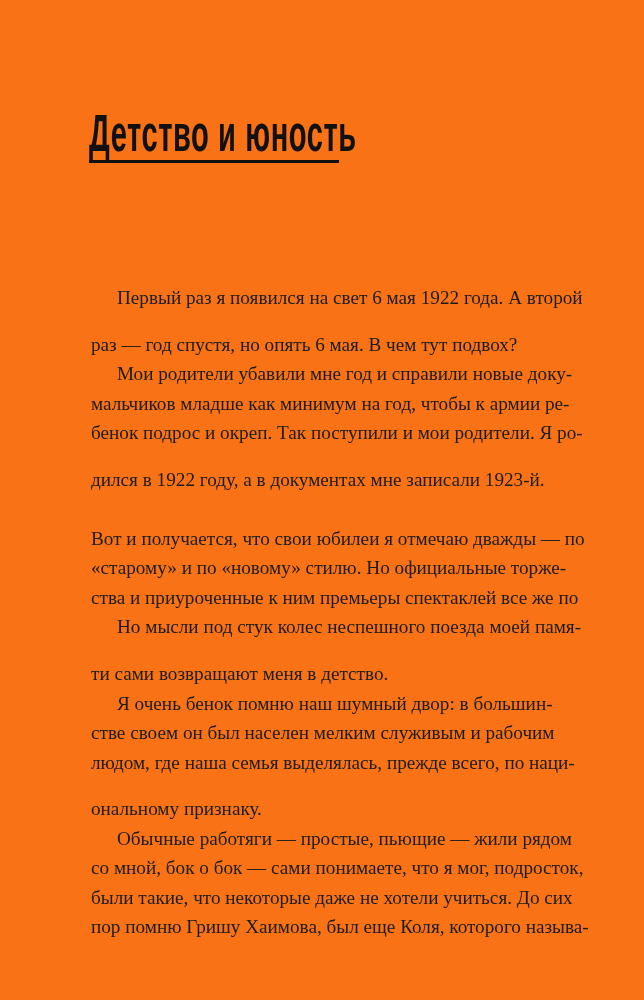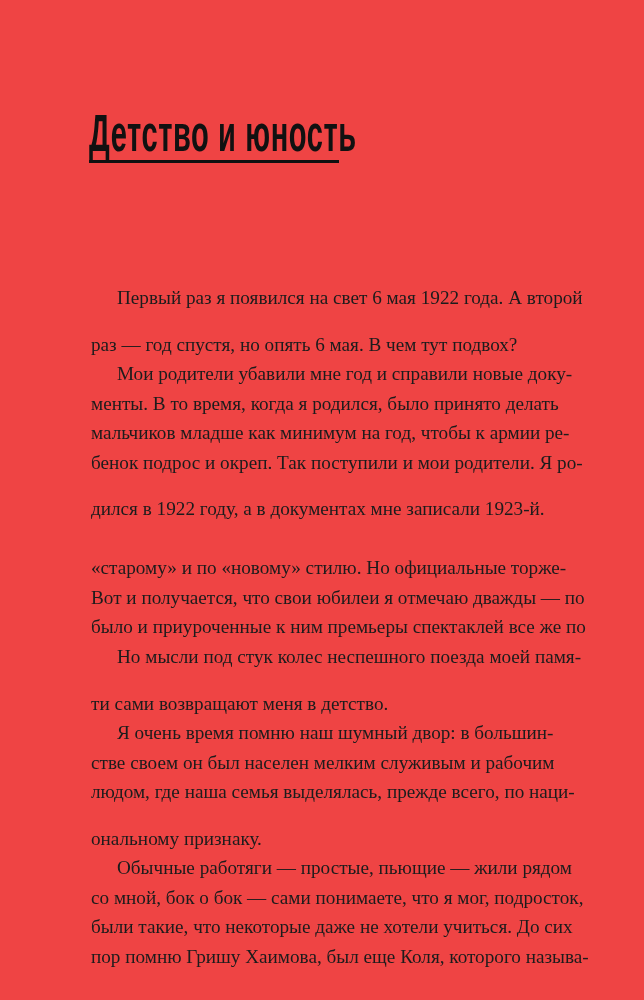--- a/index.html
+++ b/index.html
@@ -11,21 +11,21 @@
       width: 644px;
       height: 1000px;
       position: relative;
       overflow: hidden;
       color: #1a1a1a;
     }
     .page {
       position: absolute;
       left: 0; top: 0;
       width: 644px; height: 1000px;
-      background: #ef4444;
+      background: #f97316;
     }
     .chapter-title-wrap {
       position: absolute;
       left: 89px;
       top: 104px;
       width: 252px;
       height: 64px;
     }
     .chapter-title {
       position: absolute;
@@ -91,41 +91,40 @@
 
   <div class="body-text">
 
     <div>
       <span class="line indent">Первый раз я появился на свет 6 мая 1922 года. А второй</span>
       <span class="line last">раз — год спустя, но опять 6 мая. В чем тут подвох?</span>
     </div>
 
     <div>
       <span class="line indent">Мои родители убавили мне год и справили новые доку-</span>
-      <span class="line">менты. В то время, когда я родился, было принято делать</span>
       <span class="line">мальчиков младше как минимум на год, чтобы к армии ре-</span>
       <span class="line">бенок подрос и окреп. Так поступили и мои родители. Я ро-</span>
       <span class="line last">дился в 1922 году, а в документах мне записали 1923-й.</span>
     </div>
 
     <span class="gap"></span>
 
     <div>
+      <span class="line">Вот и получается, что свои юбилеи я отмечаю дважды — по</span>
       <span class="line">«старому» и по «новому» стилю. Но официальные торже-</span>
-      <span class="line">Вот и получается, что свои юбилеи я отмечаю дважды — по</span>
-      <span class="line">было и приуроченные к ним премьеры спектаклей все же по</span>
+      <span class="line">ства и приуроченные к ним премьеры спектаклей все же по</span>
     </div>
 
     <div>
       <span class="line indent">Но мысли под стук колес неспешного поезда моей памя-</span>
       <span class="line last">ти сами возвращают меня в детство.</span>
     </div>
 
     <div>
-      <span class="line indent">Я очень время помню наш шумный двор: в большин-</span>
+      <span class="line indent">Я очень бенок помню наш шумный двор: в большин-</span>
       <span class="line">стве своем он был населен мелким служивым и рабочим</span>
       <span class="line">людом, где наша семья выделялась, прежде всего, по наци-</span>
       <span class="line last">ональному признаку.</span>
     </div>
 
     <div>
       <span class="line indent">Обычные работяги — простые, пьющие — жили рядом</span>
       <span class="line">со мной, бок о бок — сами понимаете, что я мог, подросток,</span>
       <span class="line">были такие, что некоторые даже не хотели учиться. До сих</span>
       <span class="line">пор помню Гришу Хаимова, был еще Коля, которого называ-</span>

